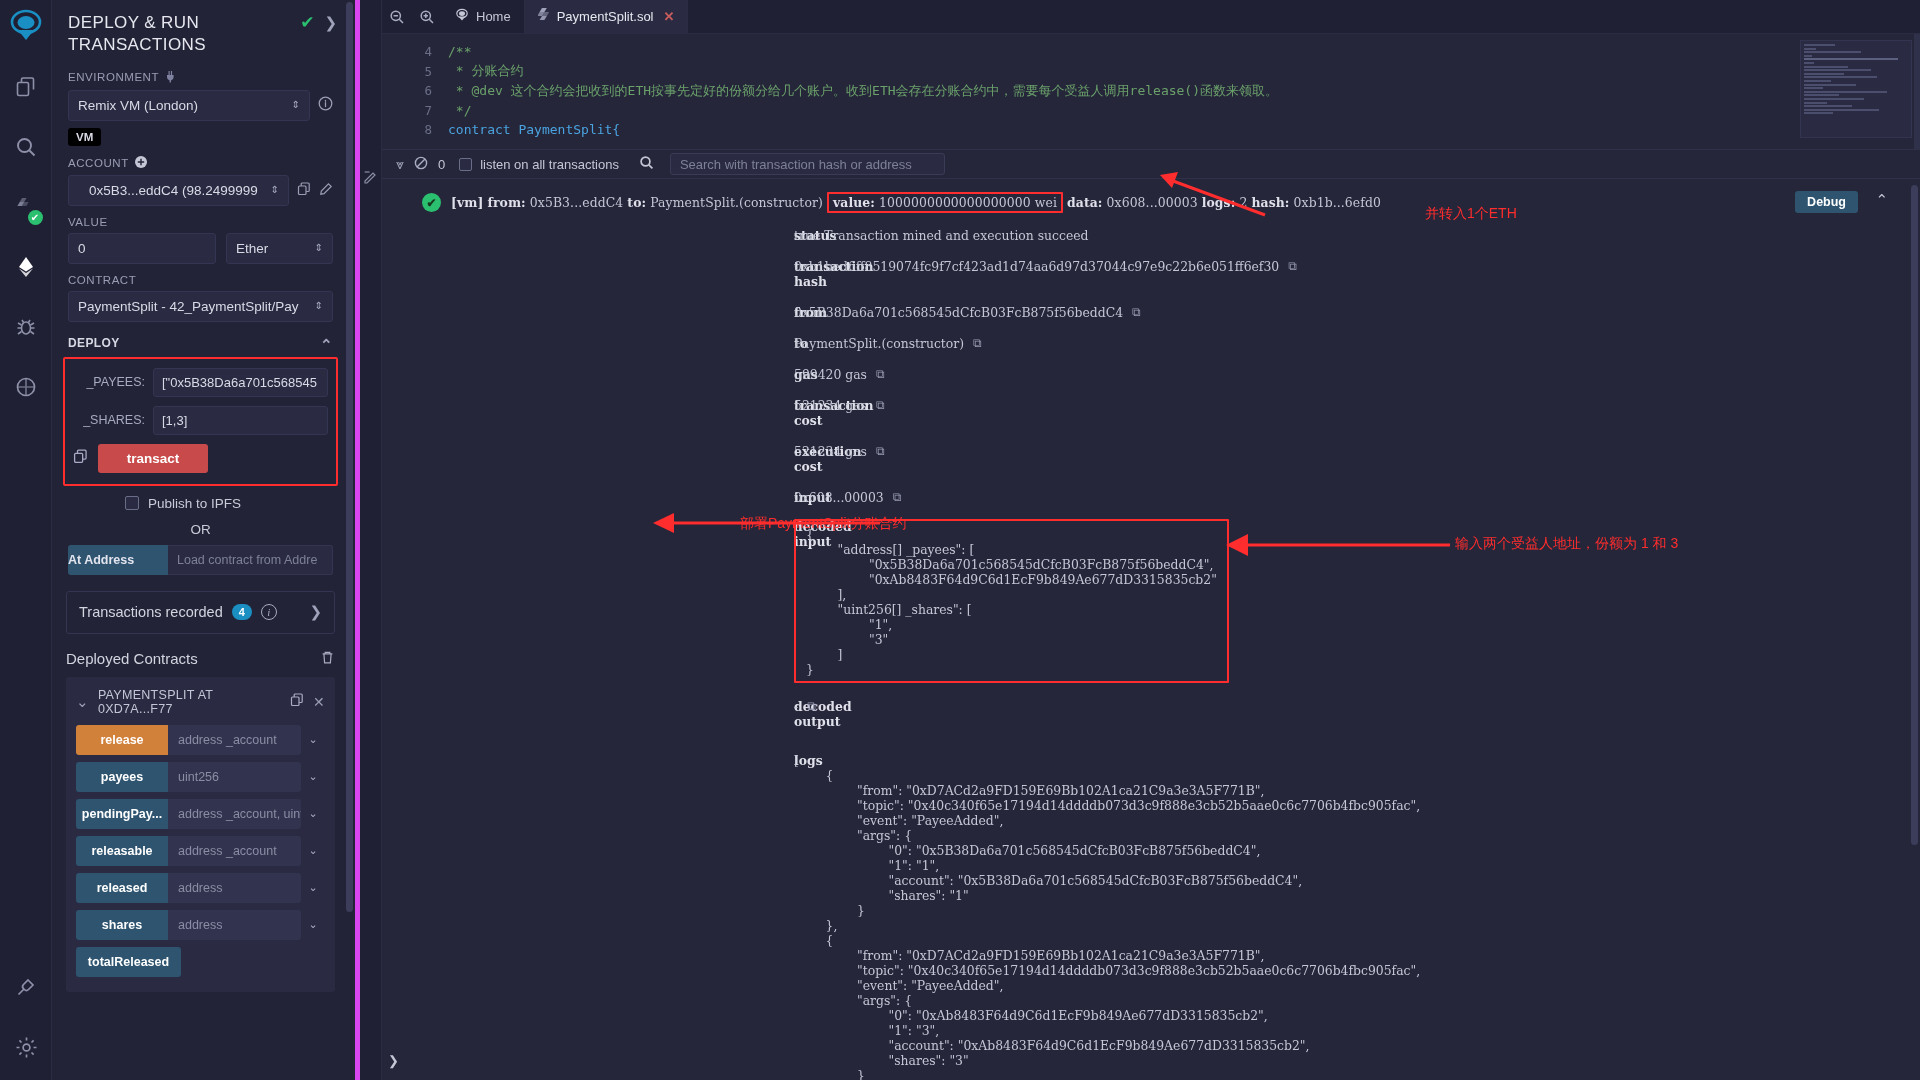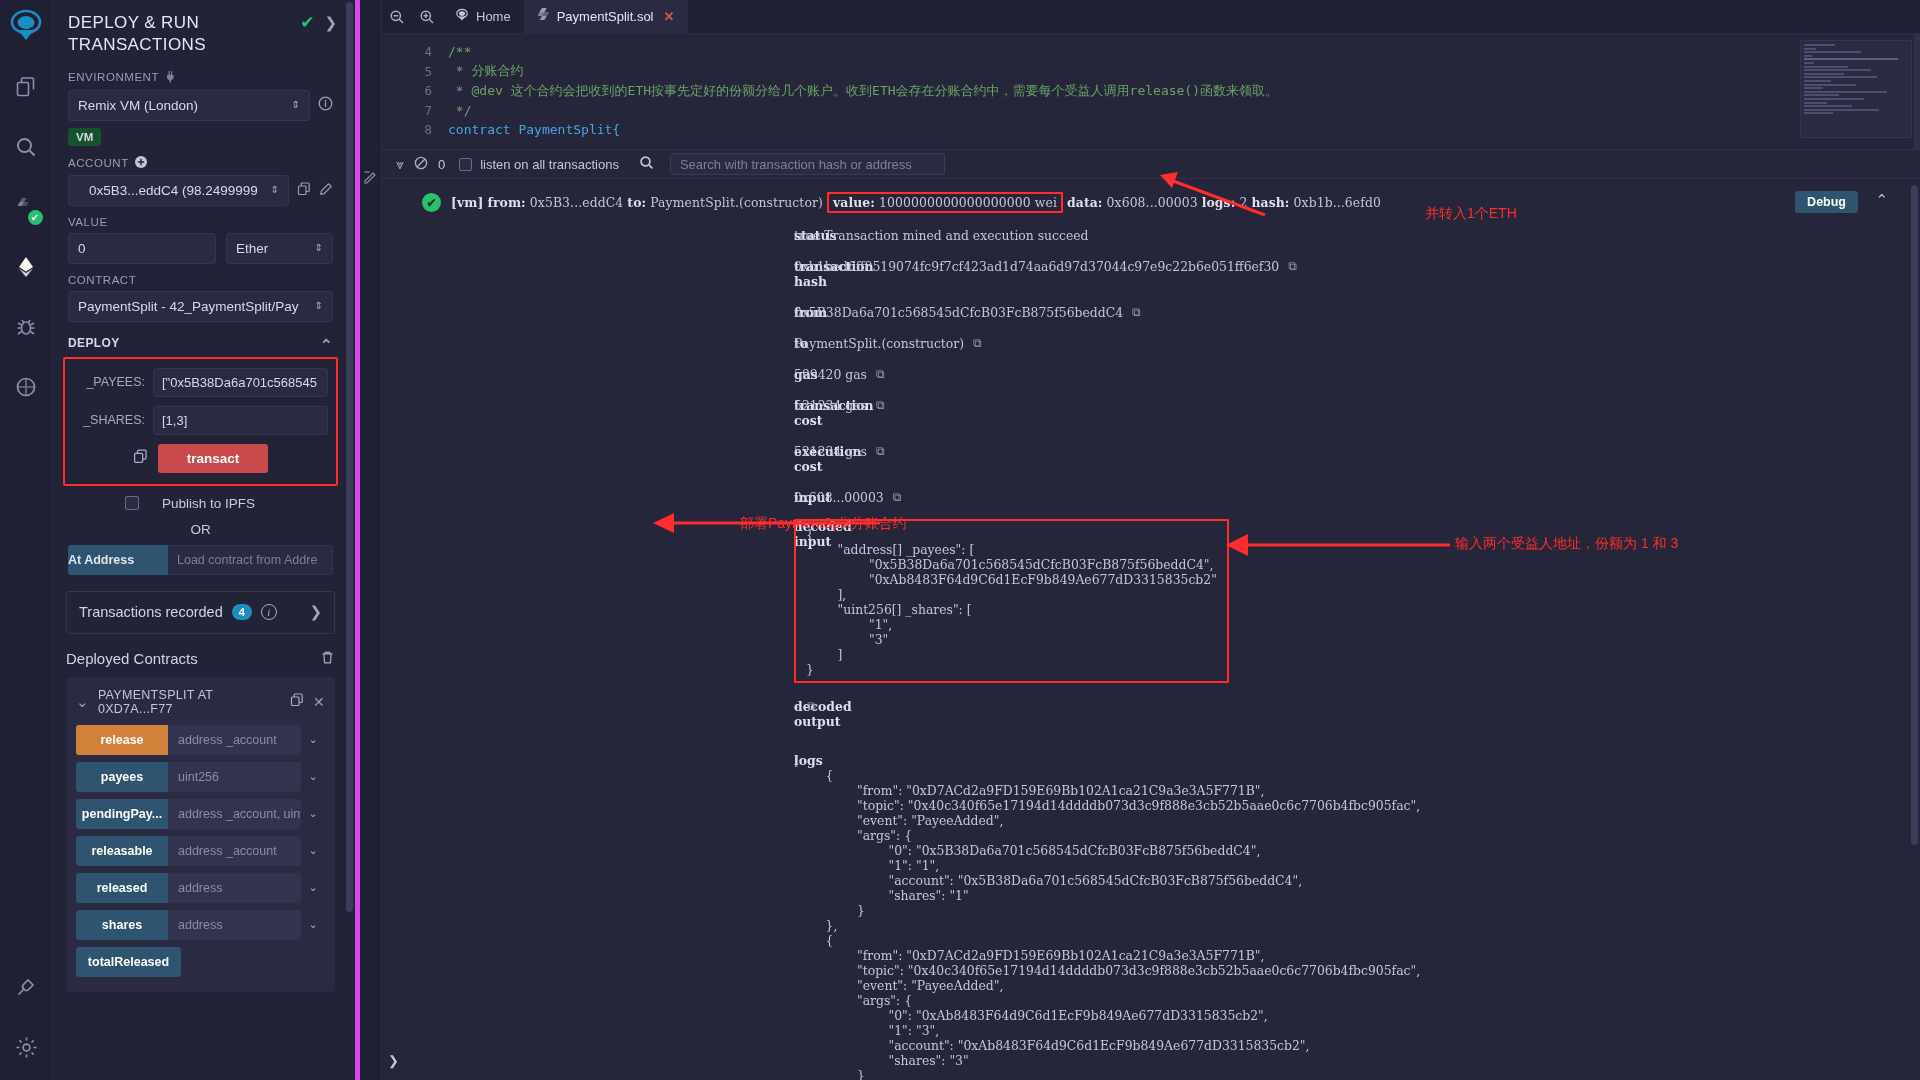--- a/index.html
+++ b/index.html
@@ -60,21 +60,21 @@
   .sel, .inp{
     width:100%; height:31px; background:#2a2b42;
     border:1px solid #343552; border-radius:3px;
     color:#d9dae6; font-size:13.5px; padding:0 9px;
     display:flex; align-items:center;
   }
   .sel{ justify-content:space-between; }
   .sel .caret{ color:#a9acc2; font-size:10px; line-height:1; }
   .vm-tag{
     display:inline-block; margin:7px 0 0 16px;
-    background:#14532d; color:#d9dae6; border-radius:3px;
+    background:#000000; color:#d9dae6; border-radius:3px;
     font-size:11.5px; font-weight:700; padding:3px 8px;
   }
   .env-row{ display:flex; align-items:center; gap:8px; }
   .env-row .sel{ flex:1; }
   .icobtn{ color:#9a9db5; cursor:pointer; font-size:14px; flex:0 0 auto; }
   .acct-row{ display:flex; align-items:center; gap:8px; }
   .acct-row .sel{ flex:1; min-width:0;padding-left:20px; }
   .acct-row .sel span{ overflow:hidden; white-space:nowrap; }
   .val-row{ display:flex; gap:10px; }
   .val-row .inp{ flex:1 1 auto; }
@@ -91,27 +91,27 @@
   .arg-row{ display:flex; align-items:center; margin-bottom:9px; }
   .arg-lbl{
     width:80px; flex:0 0 80px; text-align:right; padding-right:8px;
     font-size:12.5px; color:#a7aac0;
   }
   .arg-inp{
     flex:1; height:29px; background:#2a2b42; border:1px solid #343552;
     border-radius:3px; color:#d9dae6; font-size:13px; padding:0 8px;
     display:flex; align-items:center; overflow:hidden; white-space:nowrap;
   }
-  .tx-row{ display:flex; align-items:center; justify-content:center; gap:10px; }
+  .tx-row{ display:flex; align-items:center; justify-content:flex-start; gap:10px; }
   .transact{
     background:#c94a4a; color:#fff; border:none; border-radius:3px;
     font-size:13.5px; font-weight:700; padding:7px 0; width:110px;
     cursor:pointer; font-family:inherit;
   }
-  .ipfs{ display:flex; align-items:center; gap:23px; margin:10px 0 0 73px; }
+  .ipfs{ display:flex; align-items:center; gap:9px; margin:10px 0 0 73px; }
   .cbox{ width:14px;height:14px;border:1px solid #6a6d88; border-radius:2px; background:#2a2b42;}
   .ipfs span{ font-size:13.5px; color:#c9cbd8; }
   .or{ text-align:center; font-size:13.5px; color:#c9cbd8; margin-top:11px; }
   .ataddr{ display:flex; margin:8px 16px 0 16px; }
   .ataddr .btn{
     background:#2e5470; color:#e2e4ee; font-size:12.5px; font-weight:700;
     padding:8px 0; width:100px; text-align:left; border-radius:3px 0 0 3px; cursor:pointer;
   }
   .ataddr .inp2{
     flex:1; background:#2a2b42; border:1px solid #343552; border-left:none;

